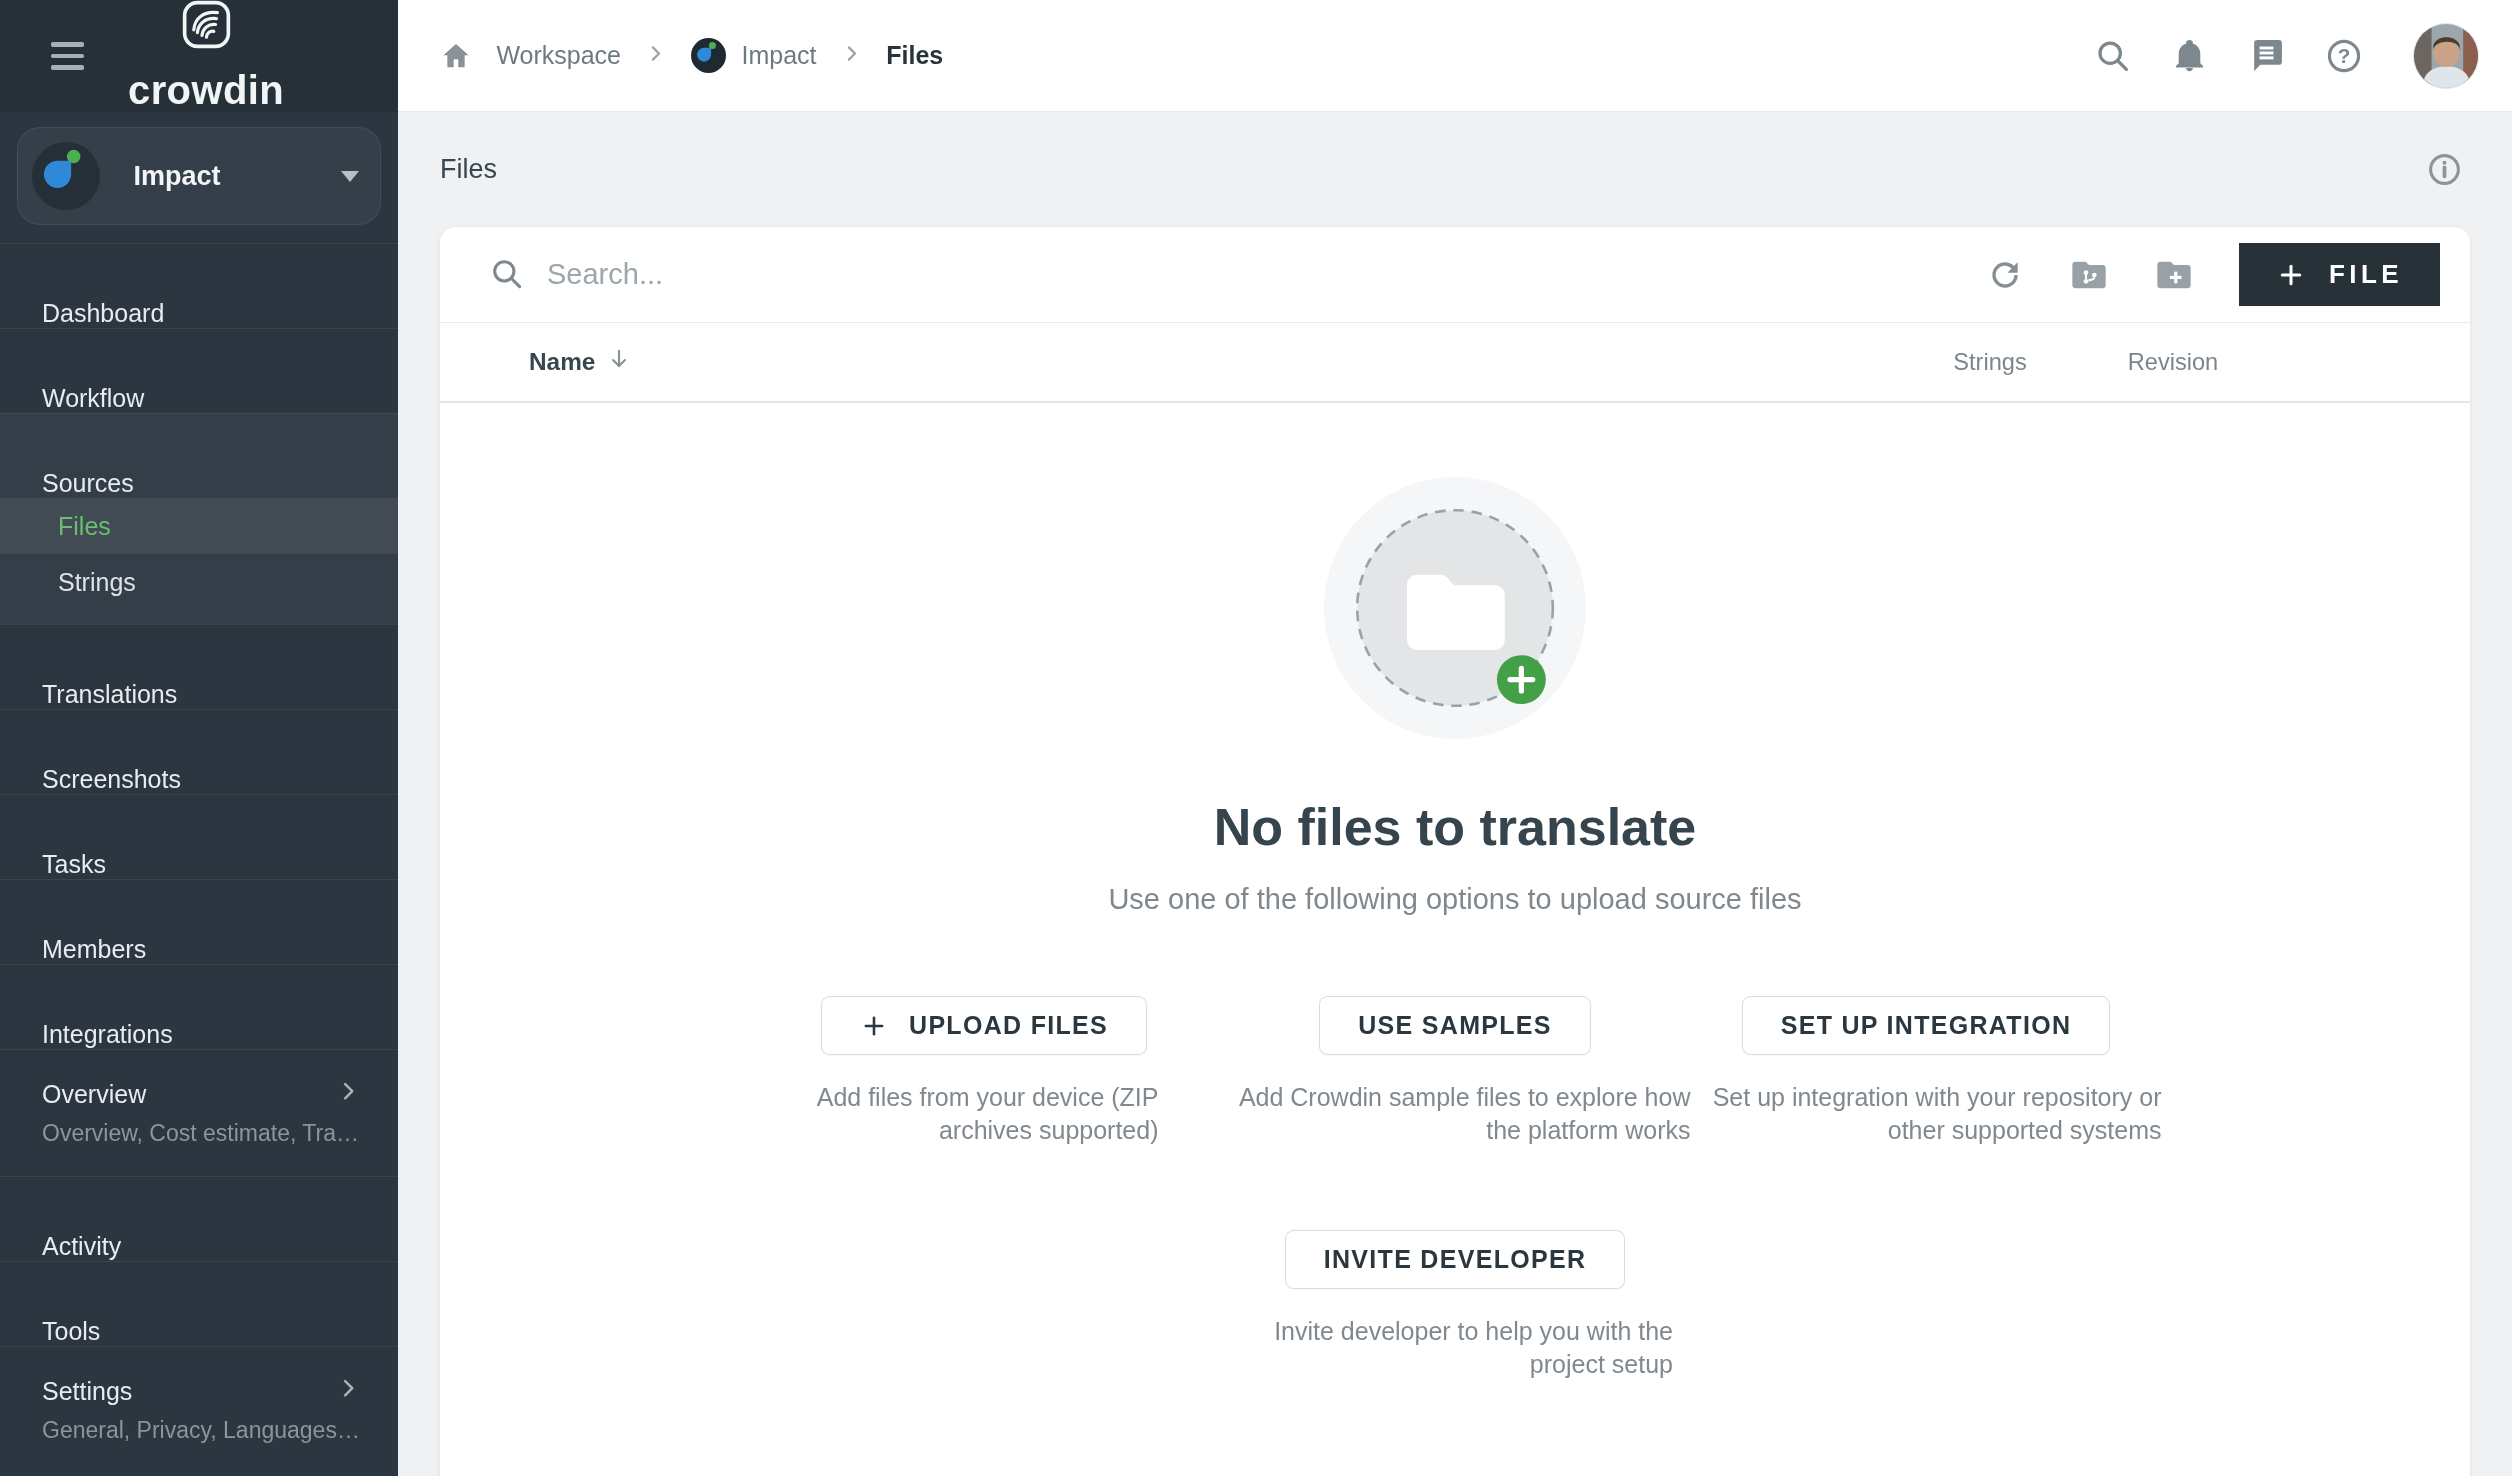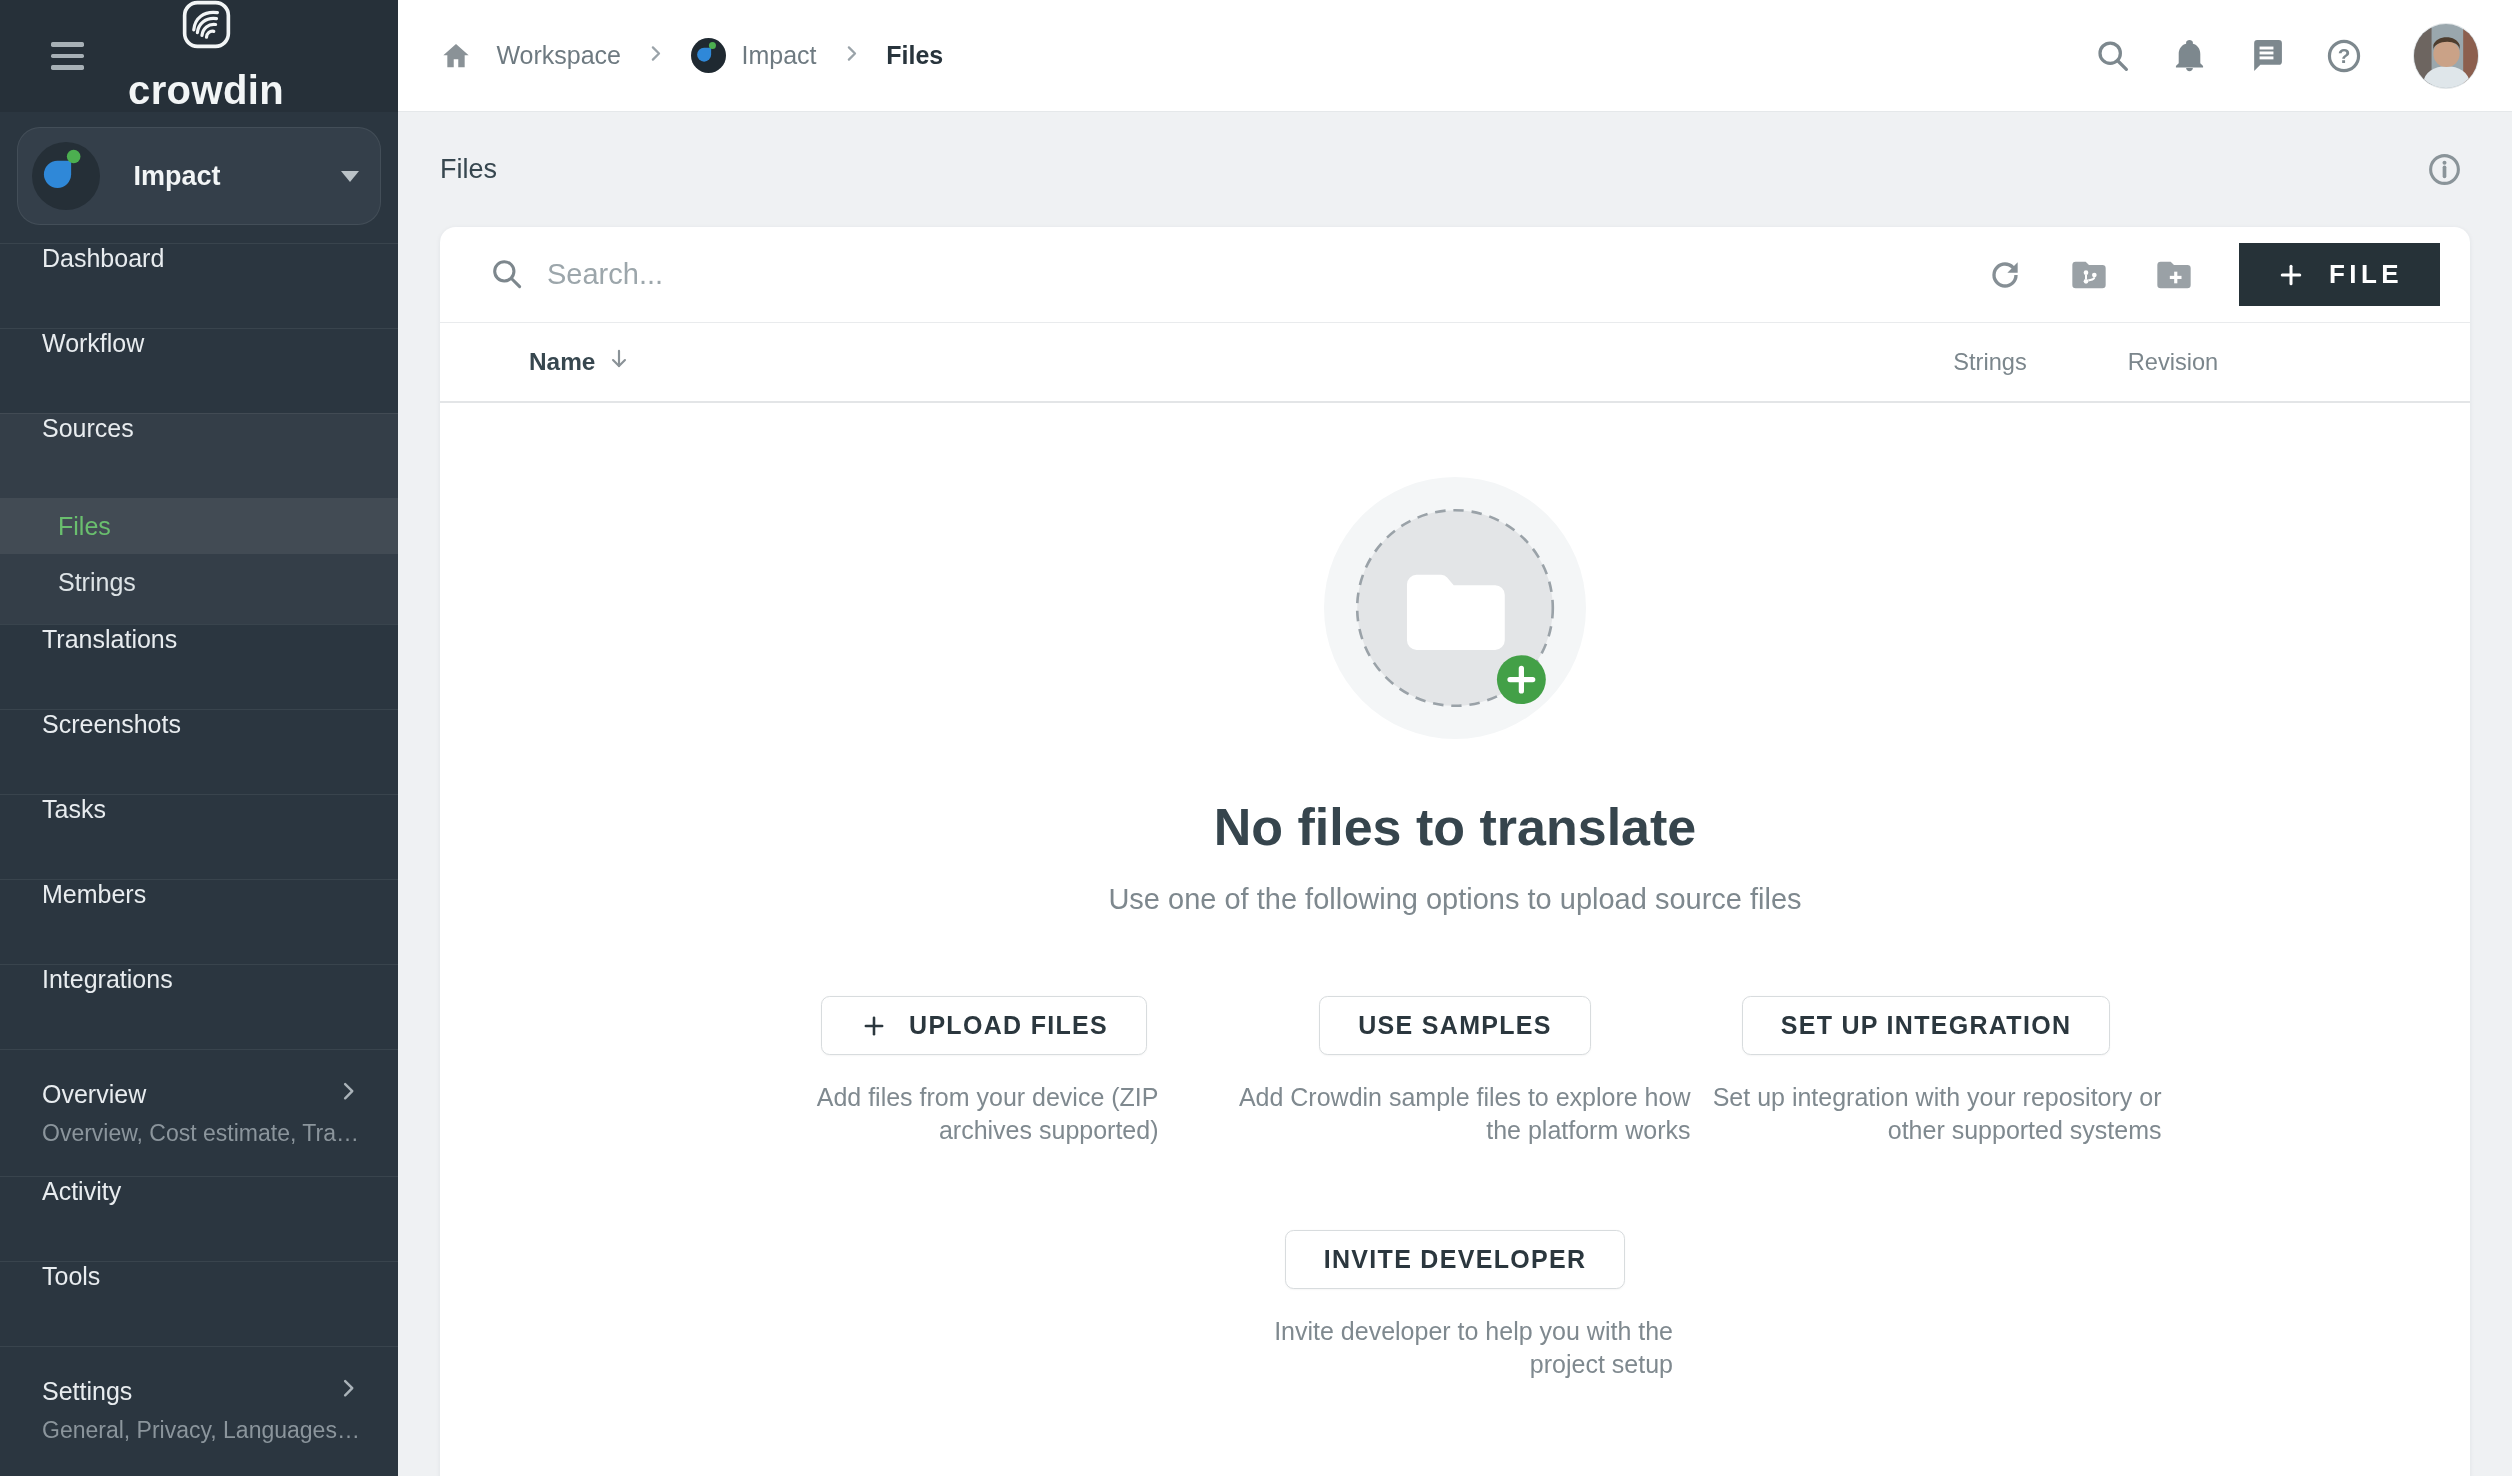--- a/index.html
+++ b/index.html
@@ -39,21 +39,21 @@
   .sidebar { position: absolute; top: 112px; left: 0; bottom: 0; width: 398px; background: #2b3640; overflow: hidden; }
   .project-selector {
     margin: 15px 17.4px 0 17.4px; height: 98px; background: #343f4a;
     border: 1.7px solid rgba(255,255,255,0.08); border-radius: 23px;
     display: flex; align-items: center; padding: 0 21px 0 14px; gap: 33px; cursor: pointer;
   }
   .project-name { flex: 1; font-size: 27px; font-weight: 600; color: #f2f5f6; }
   .caret-down { width: 0; height: 0; border-left: 9.6px solid transparent; border-right: 9.6px solid transparent; border-top: 11.3px solid #b9c1c6; }
   .side-nav { margin-top: 18.3px; }
   .nav-item {
-    height: 85px; display: flex; align-items: flex-start; justify-content: space-between;
+    height: 85px; display: flex; align-items: flex-end; justify-content: space-between;
     padding: 0 38px 0 42px; font-size: 25px; font-weight: 500; color: #e8ecef;
     border-top: 0.9px solid rgba(255,255,255,0.07); cursor: pointer;
   }
   .nav-item .chev { color: #aab3b9; }
   .nav-item.with-sub { height: 127px; flex-direction: column; align-items: stretch; justify-content: center; gap: 10.5px; }
   .nav-item.with-sub .row { display: flex; align-items: center; justify-content: space-between; }
   .sub-label { font-size: 23px; font-weight: 400; color: #8b959c; white-space: nowrap; overflow: hidden; text-overflow: ellipsis; }
   .nav-section { background: rgba(255,255,255,0.045); padding-bottom: 14px; }
   .nav-subitem { height: 56px; display: flex; align-items: center; padding-left: 58px; font-size: 25px; color: #dde3e6; cursor: pointer; }
   .nav-subitem.active { background: rgba(255,255,255,0.07); color: #6abf6e; }

